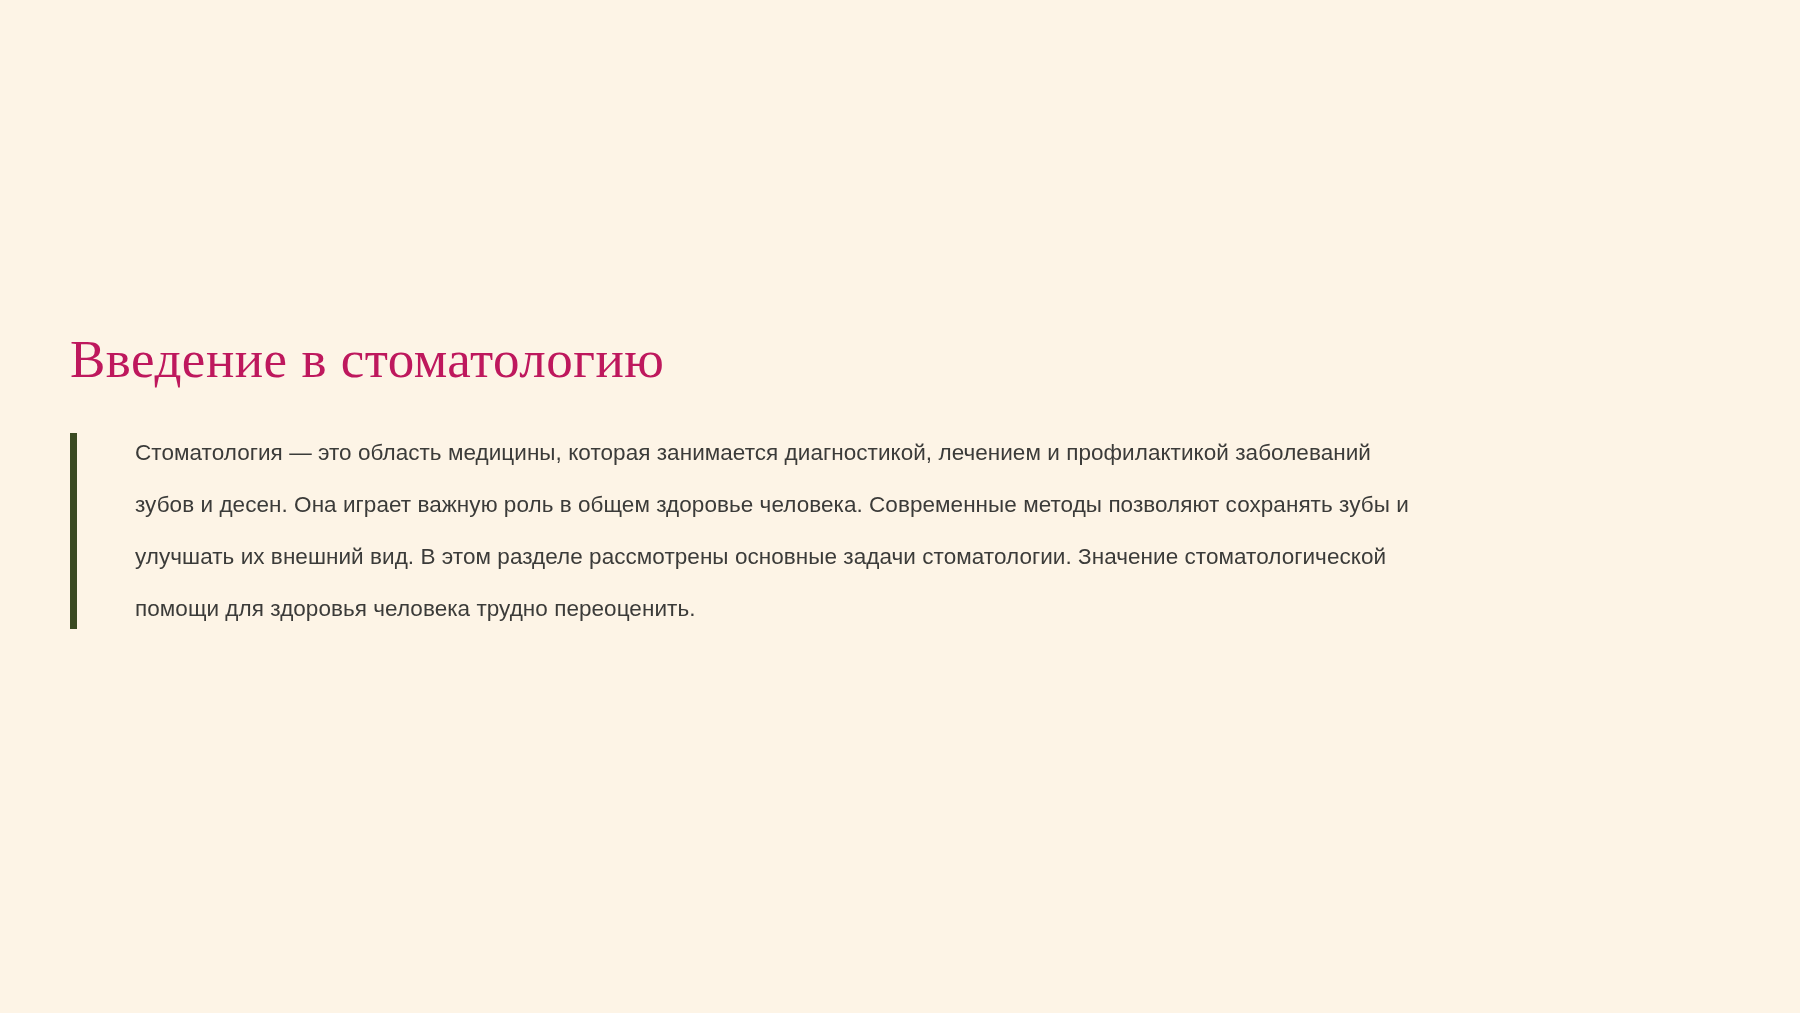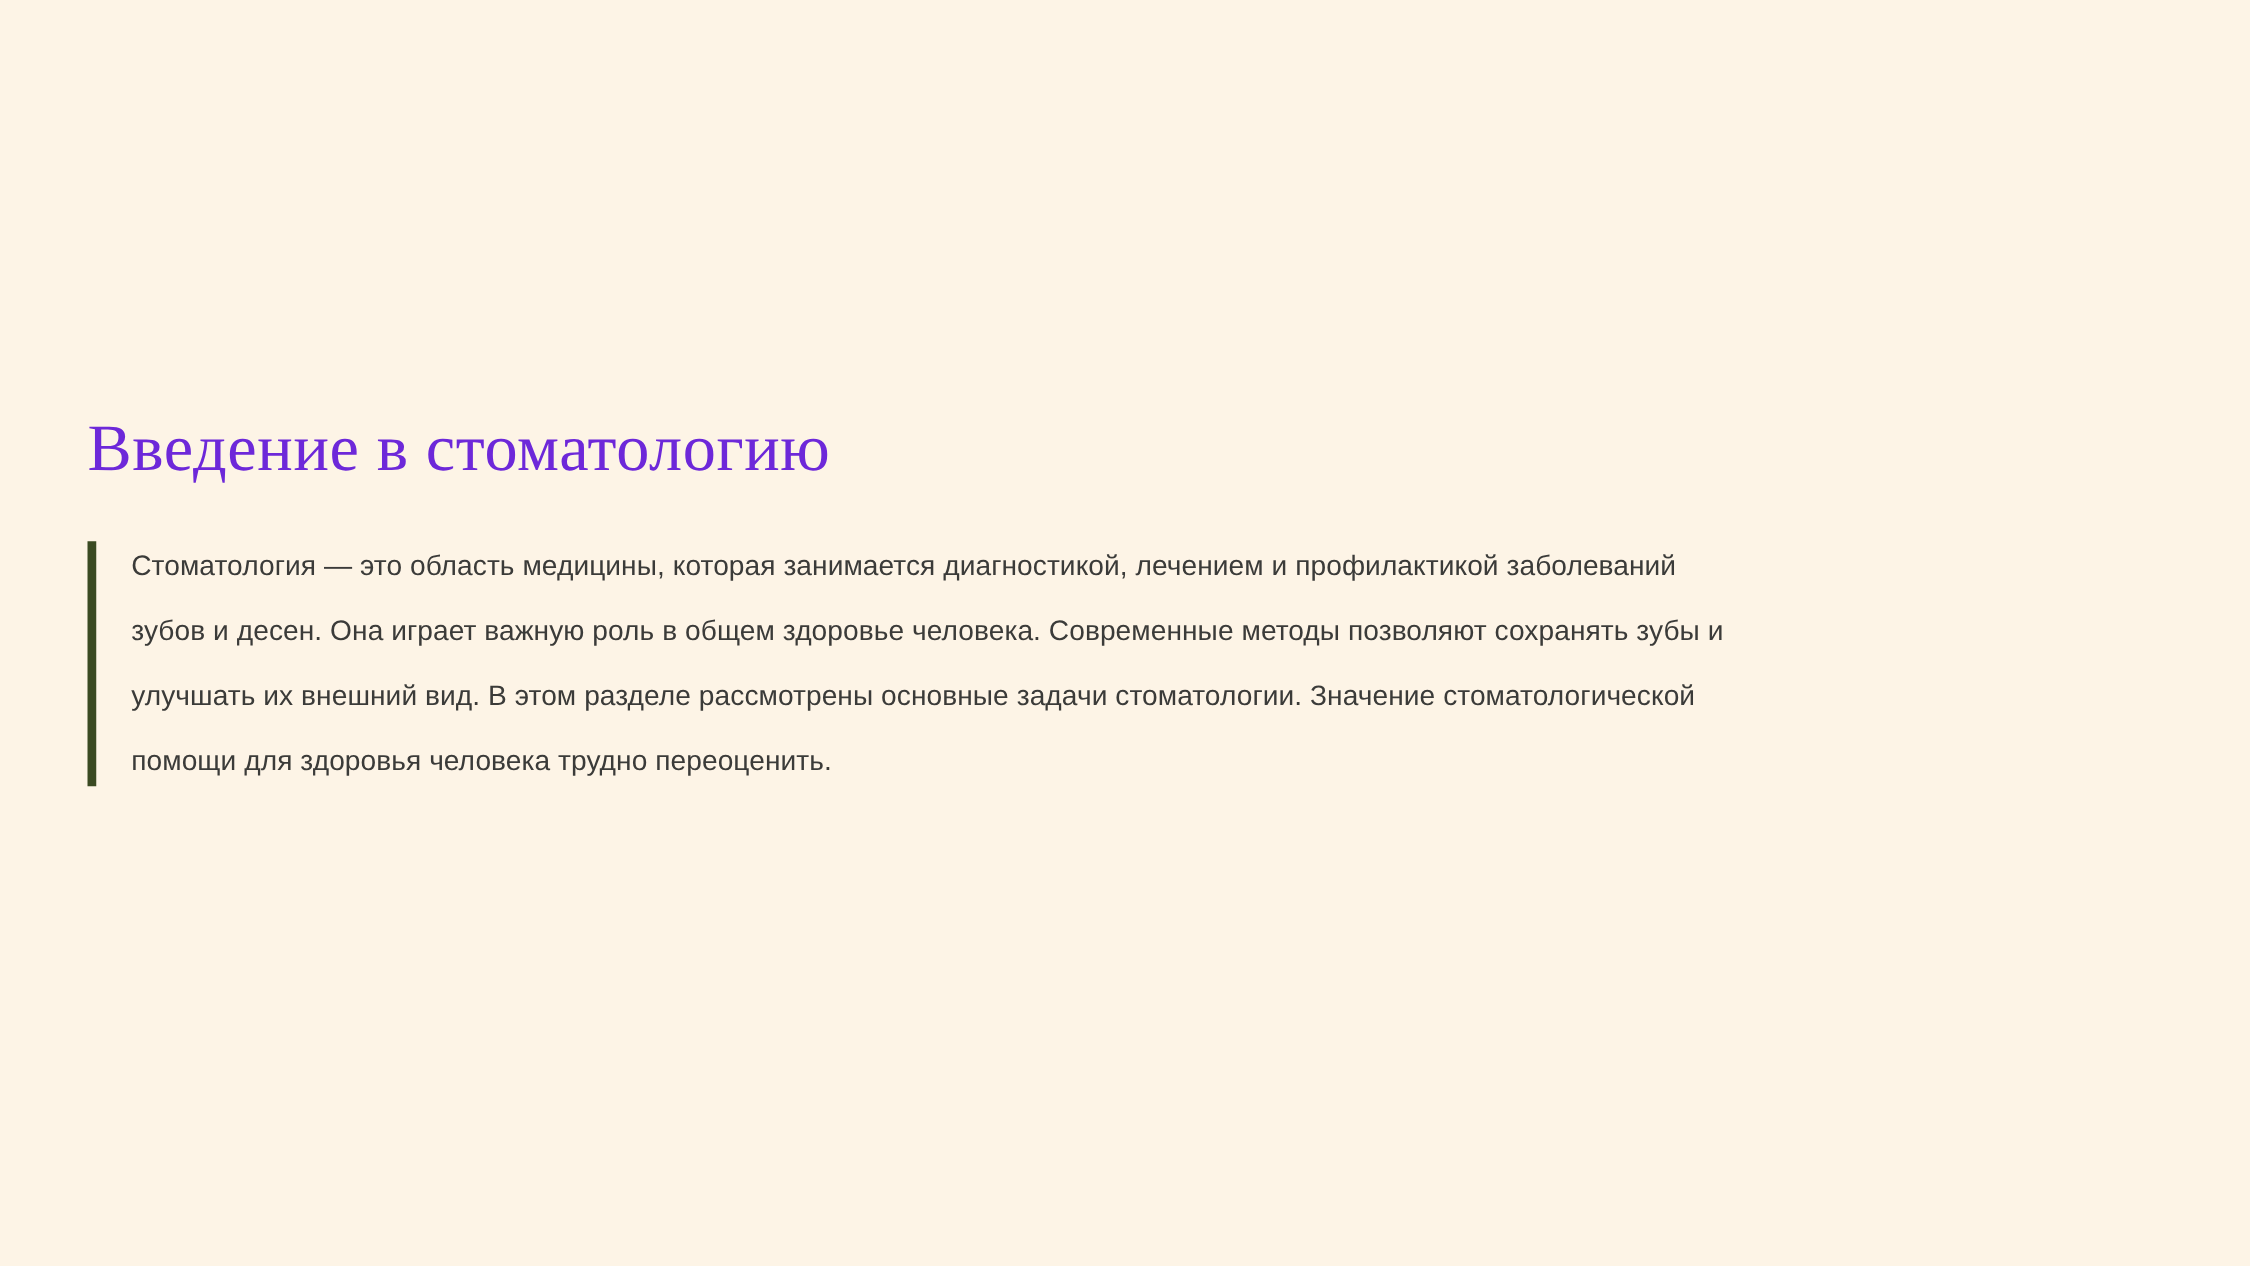--- a/index.html
+++ b/index.html
@@ -27,29 +27,29 @@
     left: 70px;
     top: 330px;
     width: 1640px;
   }
 
   .section-heading {
     font-family: "Liberation Serif", "DejaVu Serif", serif;
     font-size: 53px;
     font-weight: 400;
     line-height: 1.12;
-    color: #6d28d9;
+    color: #be185d;
     letter-spacing: 0.5px;
     margin: 0 0 38px 0;
     white-space: nowrap;
   }
 
   .body-wrap {
     position: relative;
-    padding-left: 35px;
+    padding-left: 65px;
   }
 
   .accent-bar {
     position: absolute;
     left: 0;
     top: 6px;
     bottom: 6px;
     width: 7px;
     background: #3a4a22;
   }

